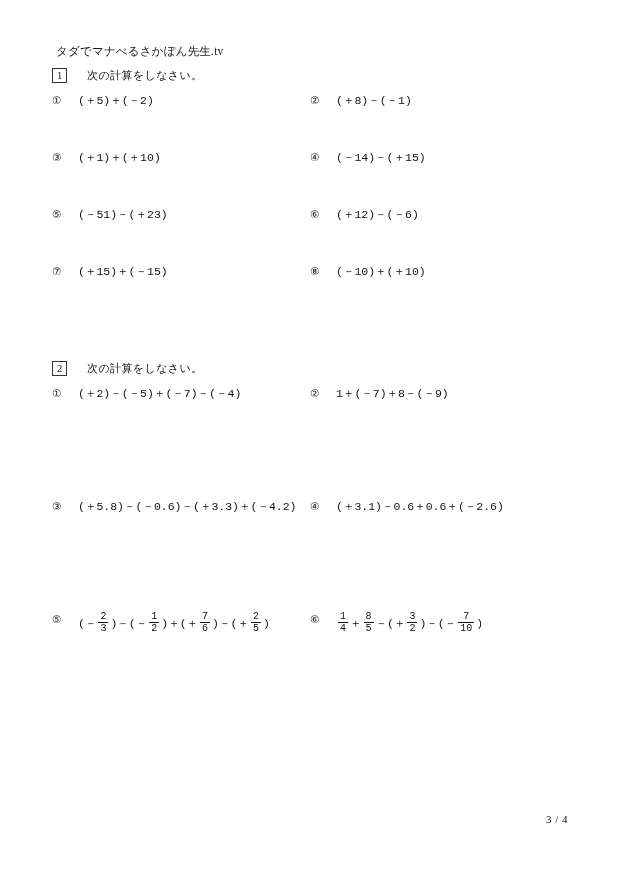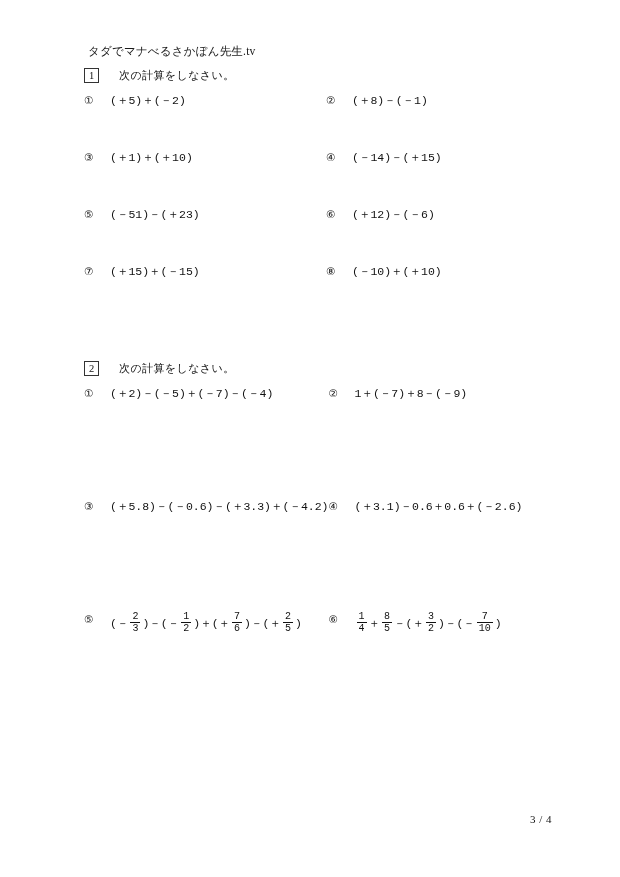--- a/index.html
+++ b/index.html
@@ -13,21 +13,21 @@
     font-family: "Liberation Serif", serif;
     color: #1a1a1a;
     position: relative;
     overflow: hidden;
   }
   .page {
     position: relative;
     width: 620px;
     height: 877px;
     box-sizing: border-box;
-    padding: 44px 52px 30px 84px;
+    padding: 44px 52px 30px 52px;
   }
   .site-name {
     font-family: "Liberation Serif", serif;
     font-size: 11.5px;
     letter-spacing: 0.2px;
     color: #1a1a1a;
     margin: 0 0 9px 4px;
   }
   .title-row {
     display: flex;
@@ -134,21 +134,21 @@
     border-top: 1px solid #111;
   }
   .inline-expr {
     display: inline-flex;
     align-items: center;
     white-space: nowrap;
   }
 
   .footer {
     position: absolute;
-    right: 68px;
+    right: 52px;
     bottom: 52px;
     font-size: 11px;
     color: #111;
     letter-spacing: 0.5px;
   }
   .spacer-sections { height: 36px; }
 </style>
 </head>
 <body>
 

